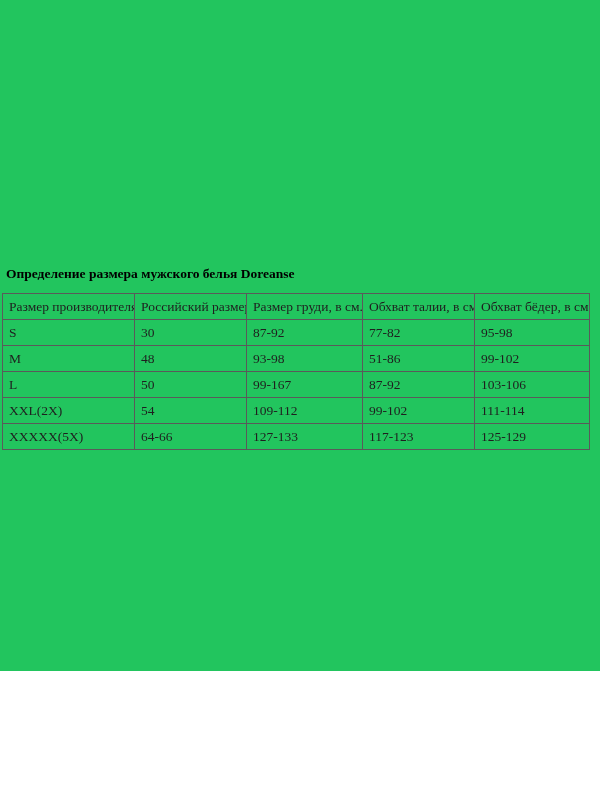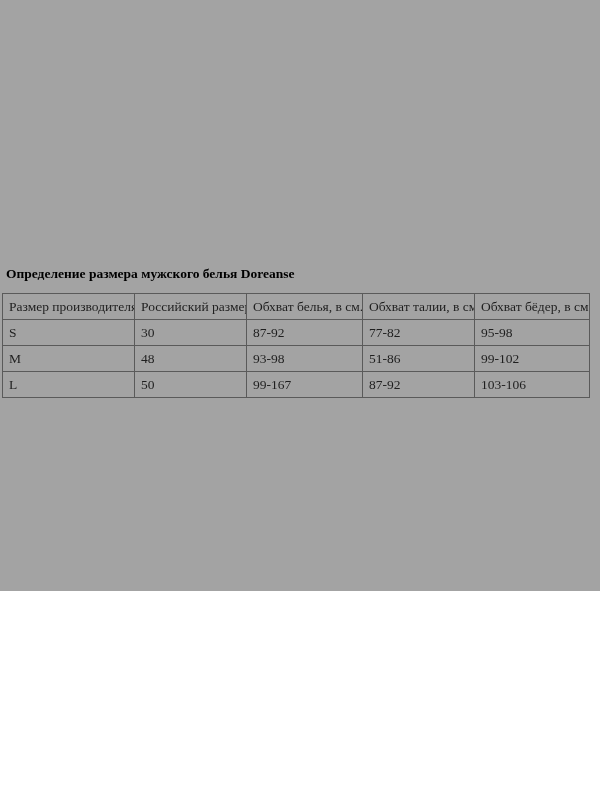--- a/index.html
+++ b/index.html
@@ -3,22 +3,22 @@
 <meta charset="utf-8">
 <style>
   html, body {
     margin: 0;
     padding: 0;
     background: #ffffff;
   }
   .page {
     position: relative;
     width: 600px;
-    height: 591px;
-    background: #a3a3a3;
+    height: 671px;
+    background: #22c55e;
     overflow: hidden;
     font-family: "Liberation Serif", "DejaVu Serif", serif;
     color: #1f1f1f;
   }
   .chart-title {
     position: absolute;
     left: 6px;
     top: 265px;
     font-size: 13.5px;
     font-weight: bold;
@@ -65,21 +65,21 @@
       <col class="c1">
         <col class="c2">
         <col class="c3">
         <col class="c4">
         <col class="c5">
     </colgroup>
     <thead>
       <tr>
         <th>Размер производителя</th>
         <th>Российский размер</th>
-        <th>Обхват белья, в см.</th>
+        <th>Размер груди, в см.</th>
         <th>Обхват талии, в см.</th>
         <th>Обхват бёдер, в см.</th>
       </tr>
     </thead>
     <tbody>
       <tr>
         <td>S</td>
         <td>30</td>
         <td>87-92</td>
         <td>77-82</td>
@@ -92,16 +92,30 @@
         <td>51-86</td>
         <td>99-102</td>
       </tr>
       <tr>
         <td>L</td>
         <td>50</td>
         <td>99-167</td>
         <td>87-92</td>
         <td>103-106</td>
       </tr>
+      <tr>
+        <td>XXL(2X)</td>
+        <td>54</td>
+        <td>109-112</td>
+        <td>99-102</td>
+        <td>111-114</td>
+      </tr>
+      <tr>
+        <td>XXXXX(5X)</td>
+        <td>64-66</td>
+        <td>127-133</td>
+        <td>117-123</td>
+        <td>125-129</td>
+      </tr>
     </tbody>
   </table>
 
 </div>
 
 </body></html>

